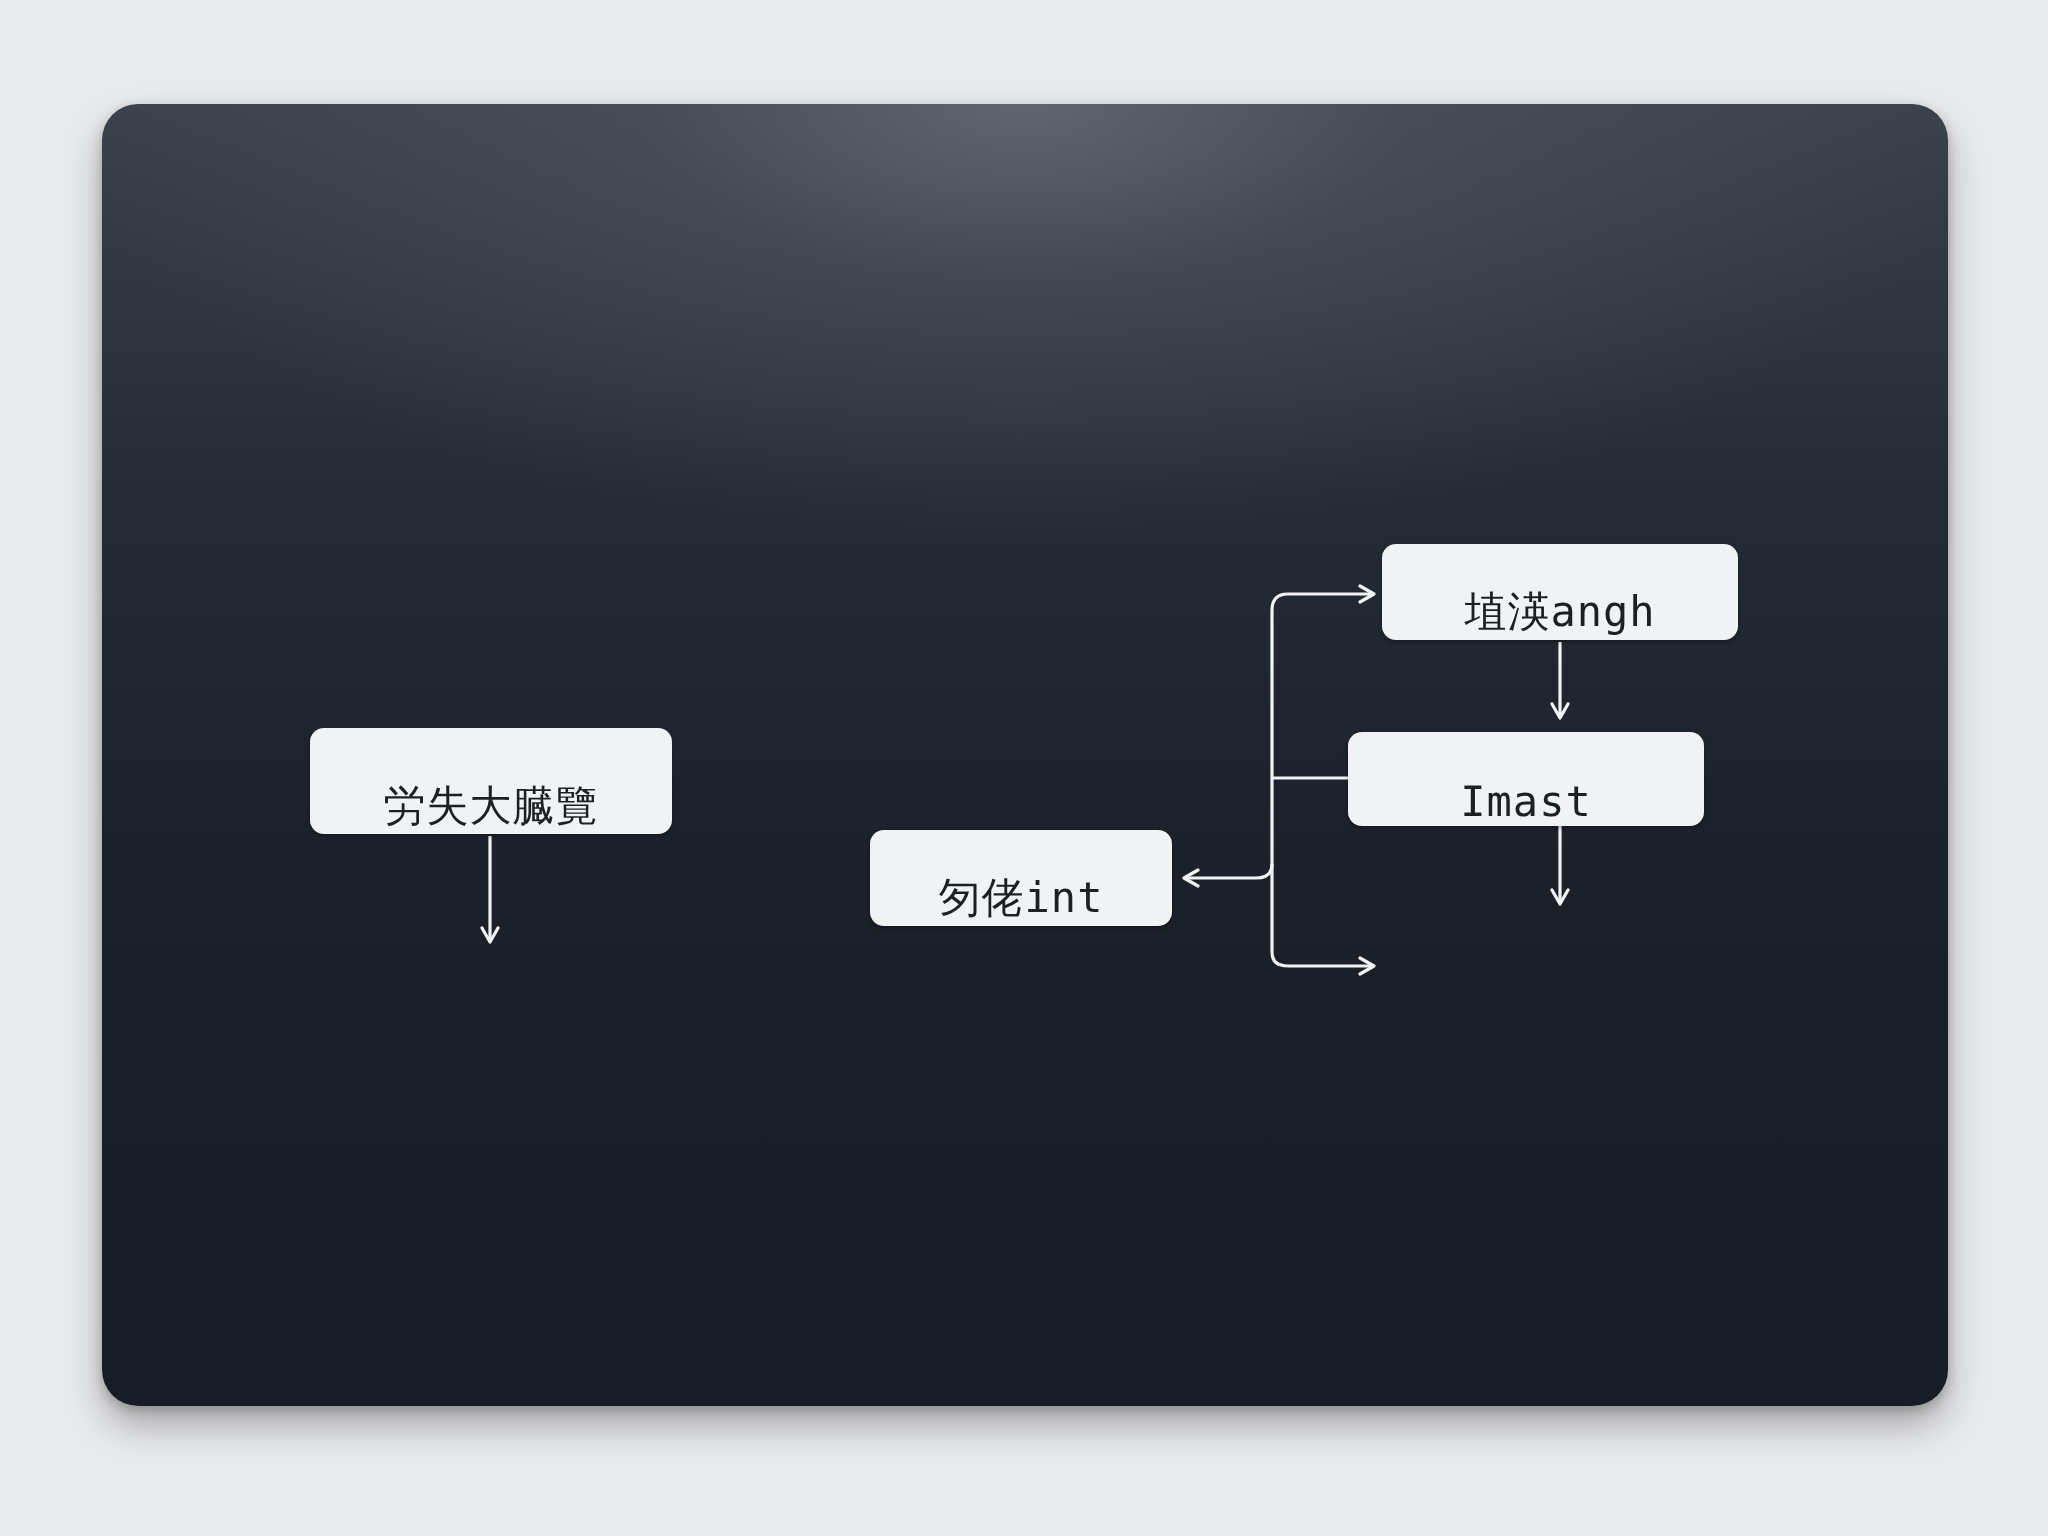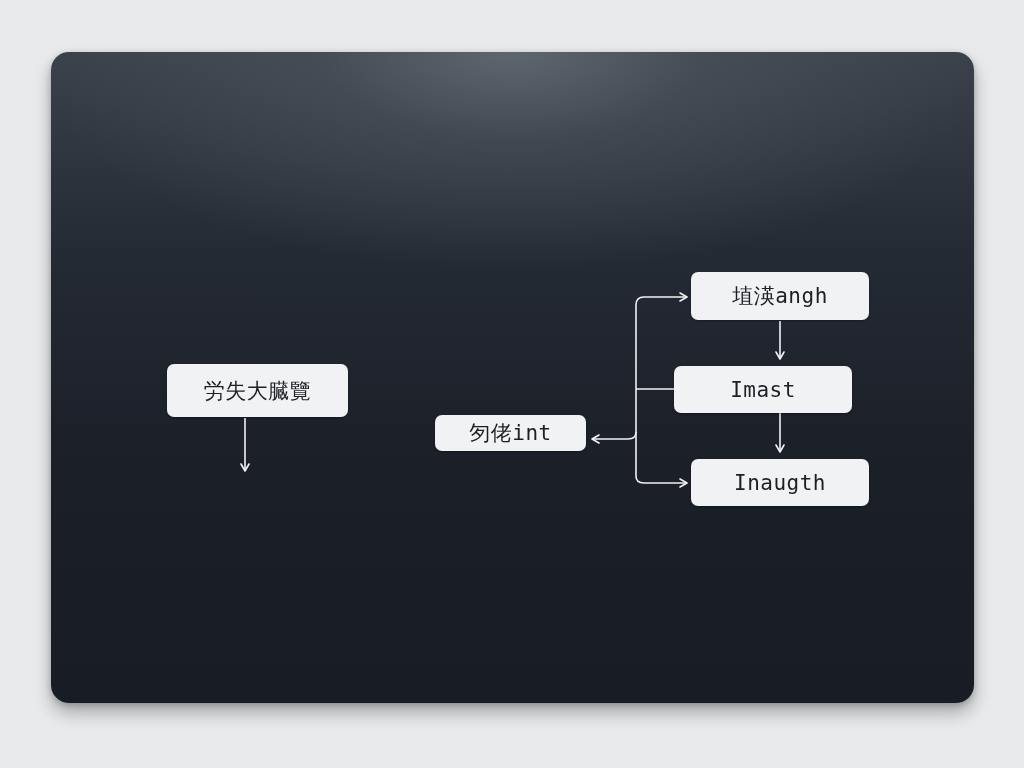--- a/index.html
+++ b/index.html
@@ -28,40 +28,39 @@
         radial-gradient(ellipse 480px 220px at 50% 0%, rgba(100,108,118,0.85) 0%, rgba(80,88,98,0.5) 40%, rgba(40,46,56,0) 100%),
         linear-gradient(180deg, #3a414b 0%, #252b34 30%, #1b2029 60%, #181c24 100%);
       box-shadow: 0 10px 18px rgba(0,0,0,0.28), 0 2px 6px rgba(0,0,0,0.2);
       overflow: hidden;
     }
     .node {
       position: absolute;
       background: #f1f2f4;
       border-radius: 7px;
       display: flex;
-      align-items: center;
+      align-items: flex-end;
       justify-content: center;
       color: #1c1f24;
       font-size: 21px;
       letter-spacing: 0.5px;
       box-shadow: 0 1px 2px rgba(0,0,0,0.3);
       cursor: pointer;
     }
     .node span { white-space: nowrap; }
     svg.edges {
       position: absolute;
       left: 0;
       top: 0;
       width: 1024px;
       height: 768px;
       pointer-events: none;
     }
     .cjk {
       font-family: "DejaVu Sans", sans-serif;
-      margin-left: 12px;
     }
   </style>
 </head>
 <body>
 
 <div class="page">
   <div class="panel"></div>
 
   <svg class="edges" viewBox="0 0 1024 768">
     <defs>
@@ -84,28 +83,25 @@
     <path d="M636,476 Q636,483 644,483 L687,483" fill="none" stroke="#f1f2f4" stroke-width="1.6" marker-end="url(#arrow)"></path>
 
     <path d="M636,432 Q636,439 628,439 L592,439" fill="none" stroke="#f1f2f4" stroke-width="1.6" marker-end="url(#arrow)"></path>
   </svg>
 
   <div class="node cjk" style="left:155px; top:364px; width:181px; height:53px;">
     <span>労失大臓覽</span>
   </div>
 
 
-  <div class="node" style="left:435px; top:415px; width:151px; height:36px;">
+  <div class="node" style="left:435px; top:415px; width:151px; height:48px;">
     <span>匇佬int</span>
   </div>
 
   <div class="node" style="left:691px; top:272px; width:178px; height:48px;">
     <span>埴渶angh</span>
   </div>
 
   <div class="node" style="left:674px; top:366px; width:178px; height:47px;">
     <span>Imast</span>
   </div>
 
-  <div class="node" style="left:691px; top:459px; width:178px; height:47px;">
-    <span>Inaugth</span>
-  </div>
 </div>
 
 </body></html>

